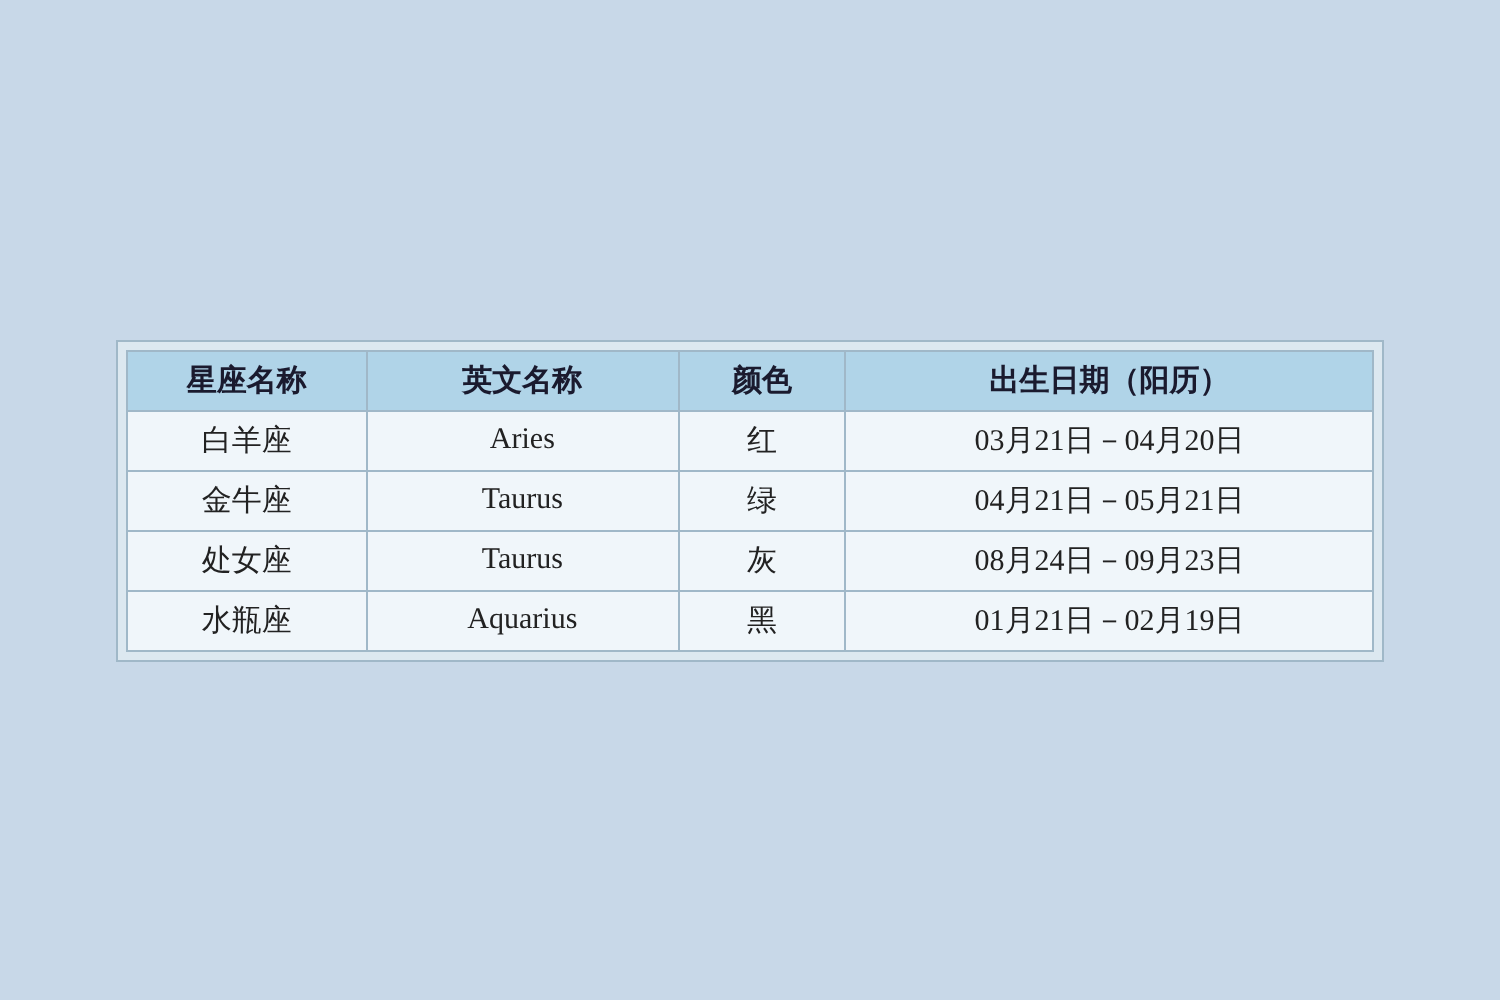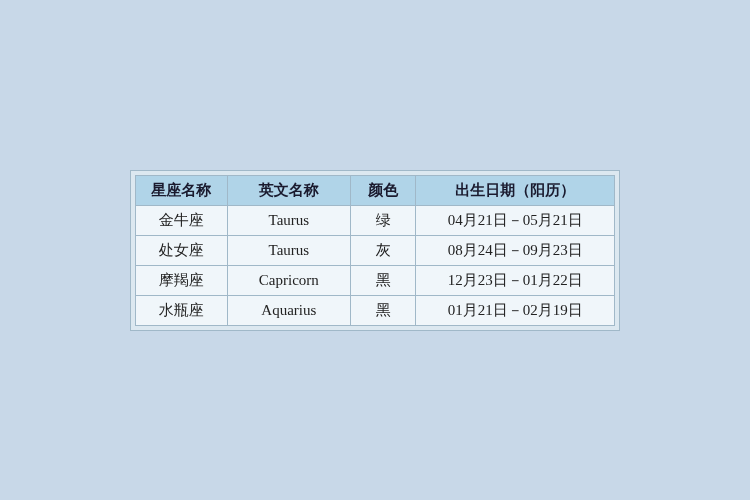--- a/index.html
+++ b/index.html
@@ -19,21 +19,21 @@
     }
 
     .table-container {
       background-color: #dce8f0;
       border: 1px solid #a0b8c8;
       padding: 4px;
     }
 
     table {
       border-collapse: collapse;
-      width: 480px;
+      width: 624px;
       padding-left: 17px;
     }
 
     th, td {
       border: 1px solid #a0b8c8;
       text-align: center;
       padding: 5px 8px;
       font-size: 15px;
       color: #222;
     }
@@ -61,39 +61,39 @@
   <table>
     <thead>
       <tr>
         <th class="col-zh">星座名称</th>
         <th class="col-en">英文名称</th>
         <th class="col-color">颜色</th>
         <th class="col-date">出生日期（阳历）</th>
       </tr>
     </thead>
     <tbody id="table-body">
+    <tr>
+          <td>白羊座</td>
+          <td>Aries</td>
+          <td>红</td>
+          <td>03月21日－04月20日</td>
+        </tr>
         <tr>
           <td>金牛座</td>
           <td>Taurus</td>
           <td>绿</td>
           <td>04月21日－05月21日</td>
         </tr>
         <tr>
           <td>处女座</td>
           <td>Taurus</td>
           <td>灰</td>
           <td>08月24日－09月23日</td>
         </tr>
         <tr>
-          <td>摩羯座</td>
-          <td>Capricorn</td>
-          <td>黑</td>
-          <td>12月23日－01月22日</td>
-        </tr>
-        <tr>
           <td>水瓶座</td>
           <td>Aquarius</td>
           <td>黑</td>
           <td>01月21日－02月19日</td>
         </tr>
       </tbody>
   </table>
 </div>
 
 </body></html>

